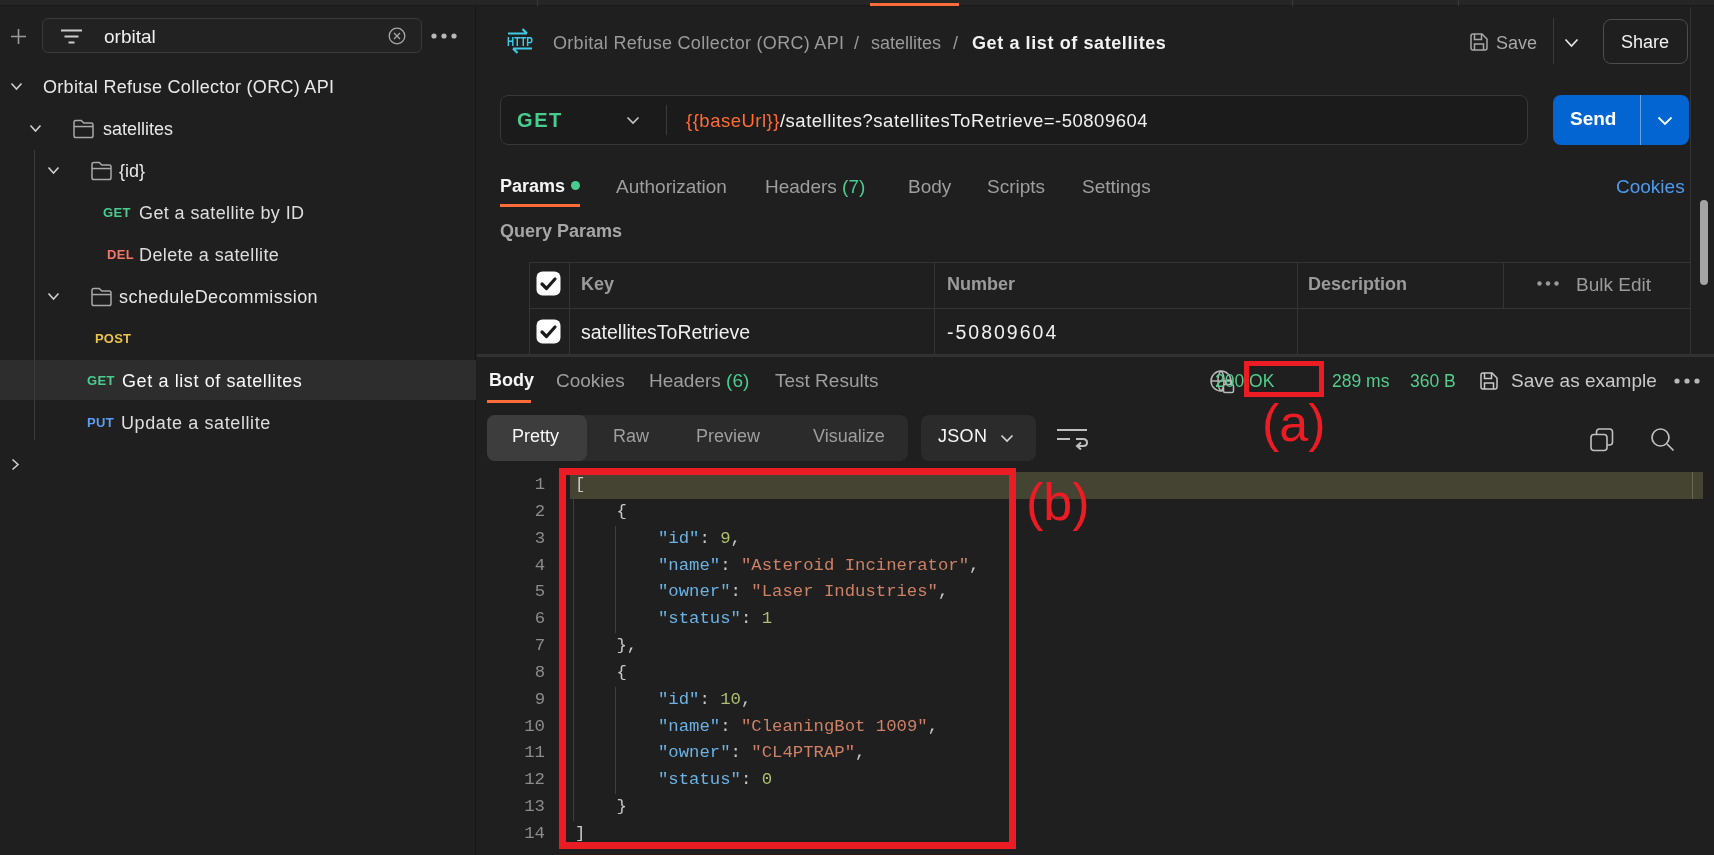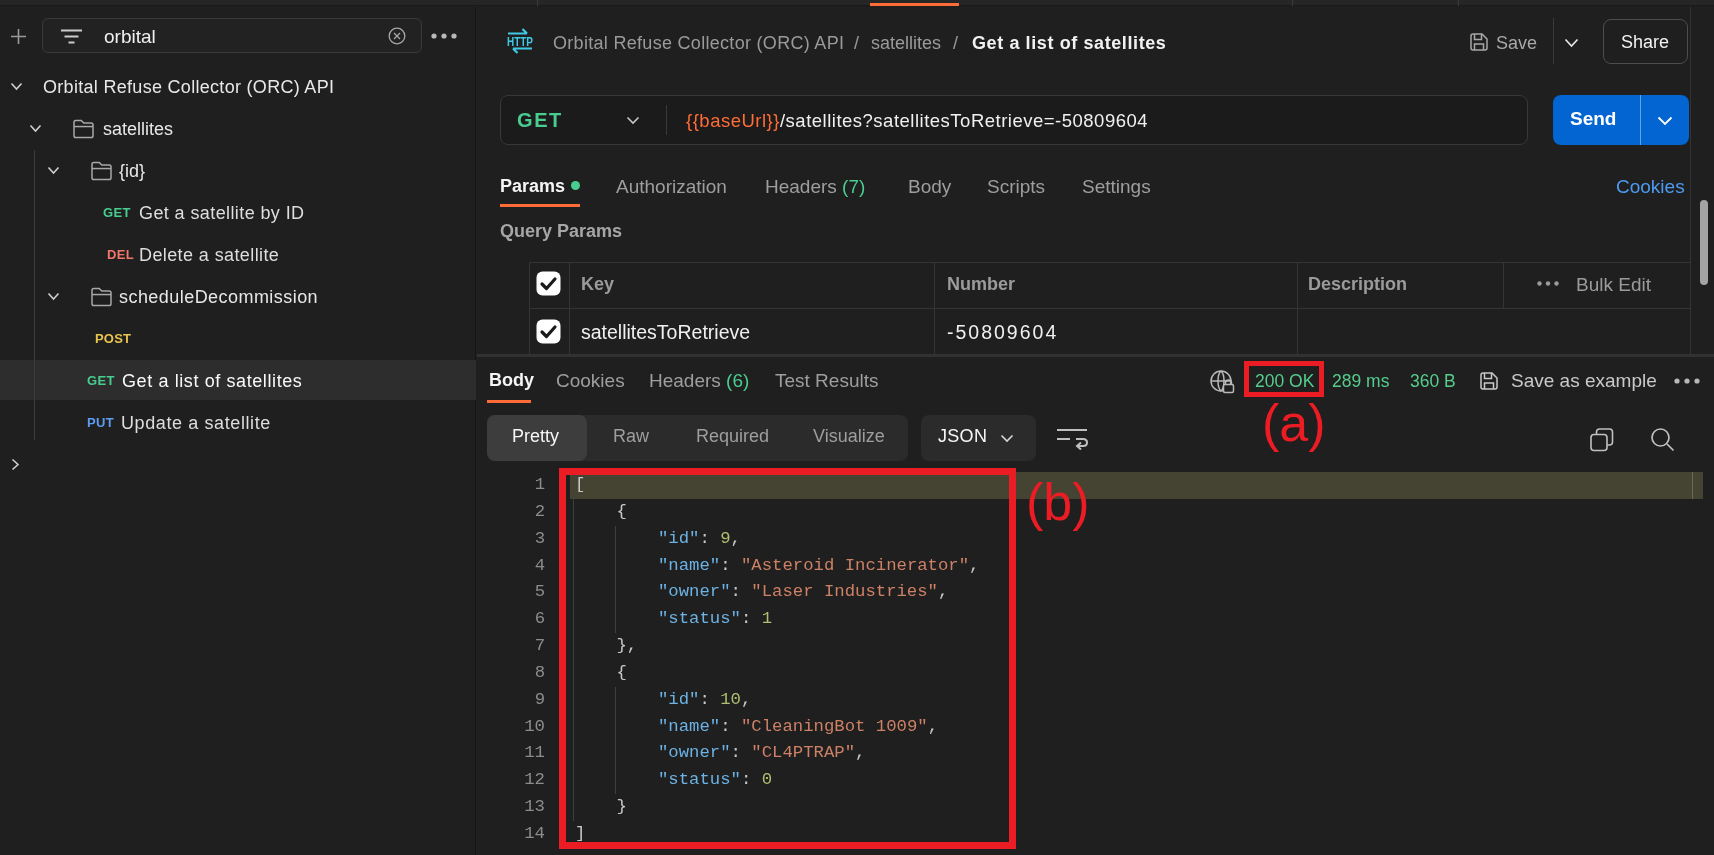--- a/index.html
+++ b/index.html
@@ -188,41 +188,41 @@
 <div class="abs txt" style="left:649px;top:370px;font-size:19px;color:#9e9e9e;">Headers <span style="color:#49cc90;">(6)</span></div>
 <div class="abs txt" style="left:775px;top:370px;font-size:19px;color:#9e9e9e;">Test Results</div>
 
 <svg class="abs" style="left:1209px;top:369px;" width="26" height="26" viewBox="0 0 26 26">
   <circle cx="12" cy="12" r="10" fill="none" stroke="#b8b8b8" stroke-width="1.5"></circle>
   <path d="M2 12 H22 M12 2 C8 5.5 8 18.5 12 22 M12 2 C16 5.5 16 18.5 12 22" fill="none" stroke="#b8b8b8" stroke-width="1.5"></path>
   <rect x="14.5" y="15.5" width="10" height="8" rx="1.5" fill="#1f1f1f" stroke="#b8b8b8" stroke-width="1.5"></rect>
   <path d="M16.5 15.5 V13.5 Q16.5 11 19.5 11 Q22.5 11 22.5 13.5 V15.5" fill="none" stroke="#b8b8b8" stroke-width="1.5"></path>
 </svg>
 <div class="abs" style="left:1244px;top:361px;width:80px;height:36px;border:5px solid #ec1c24;"></div>
-<div class="abs txt" style="left:1255px;top:371px;font-size:17.5px;color:#55cd8c;">200 OK</div>
+<div class="abs txt" style="left:1215px;top:371px;font-size:17.5px;color:#55cd8c;">200 OK</div>
 <div class="abs txt" style="left:1332px;top:371px;font-size:17.5px;color:#55cd8c;">289 ms</div>
 <div class="abs txt" style="left:1410px;top:371px;font-size:17.5px;color:#55cd8c;">360 B</div>
 <svg class="abs" style="left:1479px;top:371px;" width="20" height="20" viewBox="0 0 20 20">
   <path d="M2 4 Q2 2 4 2 H13 L18 7 V16 Q18 18 16 18 H4 Q2 18 2 16 Z" fill="none" stroke="#c9c9c9" stroke-width="1.5"></path>
   <path d="M5.5 2 V7.5 H12.5 V2" fill="none" stroke="#c9c9c9" stroke-width="1.5"></path>
   <path d="M5.5 18 V12 H14.5 V18" fill="none" stroke="#c9c9c9" stroke-width="1.5"></path>
 </svg>
 <div class="abs txt" style="left:1511px;top:370px;font-size:19px;color:#c9c9c9;">Save as example</div>
 <svg class="abs" style="left:1674px;top:378px;" width="26" height="6" viewBox="0 0 26 6">
   <circle cx="3" cy="3" r="2.6" fill="#b8b8b8"></circle>
       <circle cx="13" cy="3" r="2.6" fill="#b8b8b8"></circle>
       <circle cx="23" cy="3" r="2.6" fill="#b8b8b8"></circle>
 </svg>
 <div class="abs txt" style="left:1262px;top:393px;font-size:52px;color:#ec1c24;">(a)</div>
 
 <div class="abs" style="left:487px;top:415px;width:421px;height:46px;background:#2b2b2b;border-radius:8px;"></div>
 <div class="abs" style="left:487px;top:415px;width:100px;height:46px;background:#3d3d3d;border-radius:8px;"></div>
 <div class="abs txt" style="left:512px;top:426px;font-size:18px;color:#f7f7f7;">Pretty</div>
 <div class="abs txt" style="left:613px;top:426px;font-size:18px;color:#9e9e9e;">Raw</div>
-<div class="abs txt" style="left:696px;top:426px;font-size:18px;color:#9e9e9e;">Required</div>
+<div class="abs txt" style="left:696px;top:426px;font-size:18px;color:#9e9e9e;">Preview</div>
 <div class="abs txt" style="left:813px;top:426px;font-size:18px;color:#9e9e9e;">Visualize</div>
 <div class="abs" style="left:921px;top:415px;width:115px;height:46px;background:#2b2b2b;border-radius:8px;"></div>
 <div class="abs txt" style="left:938px;top:426px;font-size:18px;letter-spacing:.3px;color:#f7f7f7;">JSON</div>
 <svg class="abs" style="left:1000px;top:434px;" width="14" height="9" viewBox="0 0 14 9">
       <path d="M1.5 1.5 L7 7 L12.5 1.5" fill="none" stroke="#d8d8d8" stroke-width="1.6"></path>
     </svg>
 <svg class="abs" style="left:1056px;top:428px;" width="32" height="22" viewBox="0 0 32 22">
   <path d="M1 2 H31 M1 11 H14" fill="none" stroke="#c0c0c0" stroke-width="2"></path>
   <path d="M20 11 H27 Q31 11 31 14.5 Q31 18 27 18 H22" fill="none" stroke="#c0c0c0" stroke-width="2"></path>
   <path d="M25 14.5 L21 18 L25 21.5" fill="none" stroke="#c0c0c0" stroke-width="2"></path>

